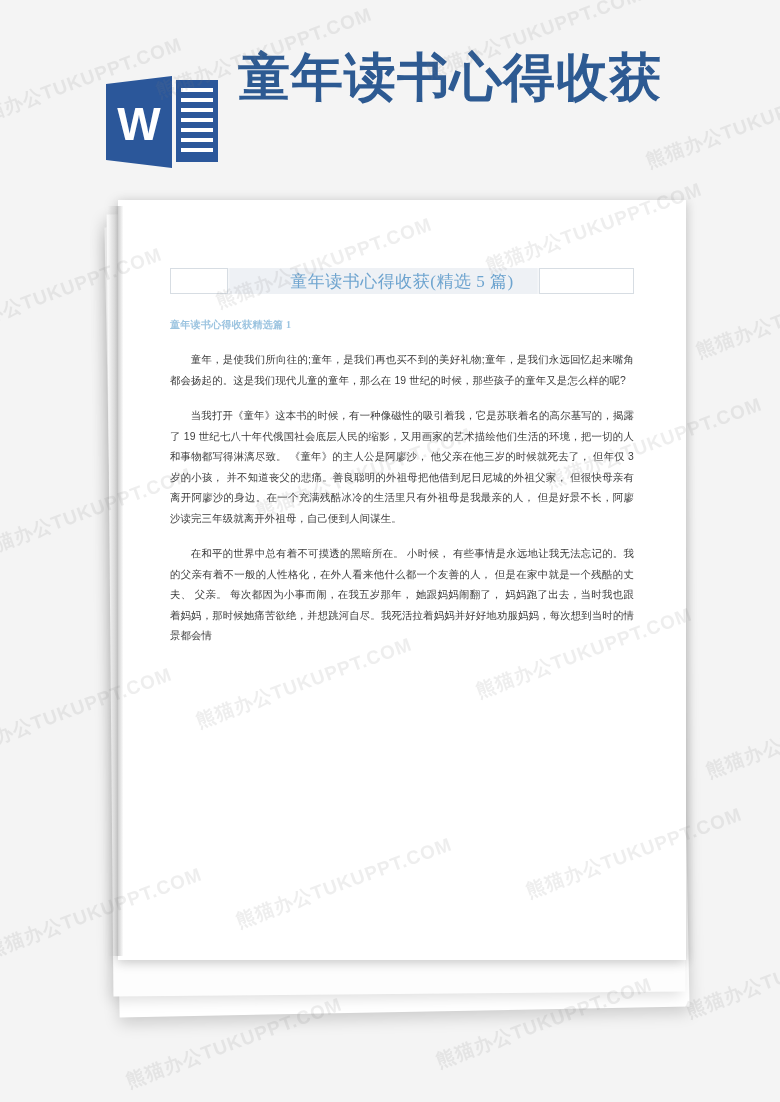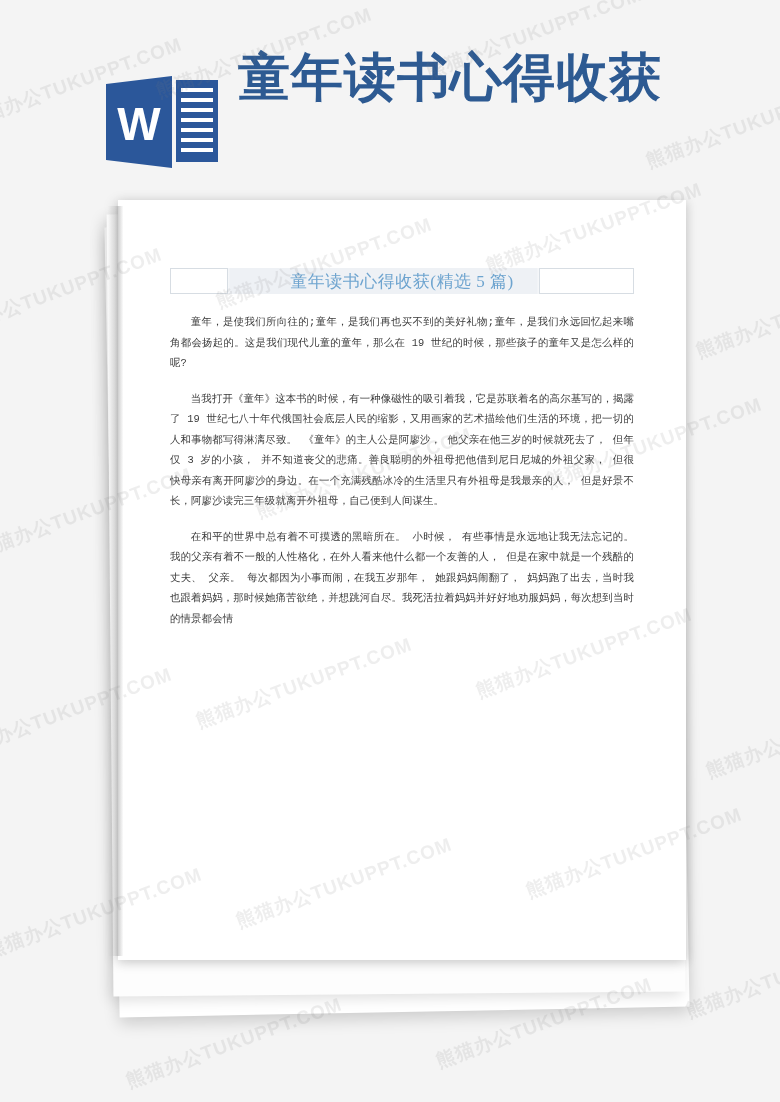--- a/index.html
+++ b/index.html
@@ -173,21 +173,21 @@
   }
 
   .doc-para {
     margin-top: 15px;
     color: #3b3b3b;
     font-size: 10.4px;
     line-height: 20.5px;
     text-align: justify;
     text-indent: 2em;
     letter-spacing: 0.15px;
-    font-family: Liberation Mono, monospace;
+    font-family: Liberation Sans, sans-serif;
   }
   .doc-para:first-of-type { margin-top: 18px; }
 </style>
 </head>
 <body>
 
 <div class="header">
 
   <div class="word-icon">
     <svg width="116" height="96" viewBox="0 0 116 96" xmlns="http://www.w3.org/2000/svg">
@@ -214,20 +214,21 @@
 <div class="paper-back2"></div>
 <div class="paper-back1"></div>
 
 <div class="paper-main">
   <div class="doc-body">
 
     <div class="title-banner">
       <span class="doc-title">童年读书心得收获(精选 5 篇)</span>
     </div>
 
+    <div class="doc-subtitle">童年读书心得收获精选篇 1</div>
 
     <p class="doc-para">童年，是使我们所向往的;童年，是我们再也买不到的美好礼物;童年，是我们永远回忆起来嘴角都会扬起的。这是我们现代儿童的童年，那么在 19 世纪的时候，那些孩子的童年又是怎么样的呢?</p>
     <p class="doc-para">当我打开《童年》这本书的时候，有一种像磁性的吸引着我，它是苏联着名的高尔基写的，揭露了 19 世纪七八十年代俄国社会底层人民的缩影，又用画家的艺术描绘他们生活的环境，把一切的人和事物都写得淋漓尽致。 《童年》的主人公是阿廖沙， 他父亲在他三岁的时候就死去了， 但年仅 3 岁的小孩， 并不知道丧父的悲痛。善良聪明的外祖母把他借到尼日尼城的外祖父家， 但很快母亲有离开阿廖沙的身边。在一个充满残酷冰冷的生活里只有外祖母是我最亲的人， 但是好景不长，阿廖沙读完三年级就离开外祖母，自己便到人间谋生。</p>
     <p class="doc-para">在和平的世界中总有着不可摸透的黑暗所在。 小时候， 有些事情是永远地让我无法忘记的。我的父亲有着不一般的人性格化，在外人看来他什么都一个友善的人， 但是在家中就是一个残酷的丈夫、 父亲。 每次都因为小事而闹，在我五岁那年， 她跟妈妈闹翻了， 妈妈跑了出去，当时我也跟着妈妈，那时候她痛苦欲绝，并想跳河自尽。我死活拉着妈妈并好好地劝服妈妈，每次想到当时的情景都会情</p>
   </div>
 </div>
 
 <div class="page-curl"></div>
 
 <div class="watermark-layer">

